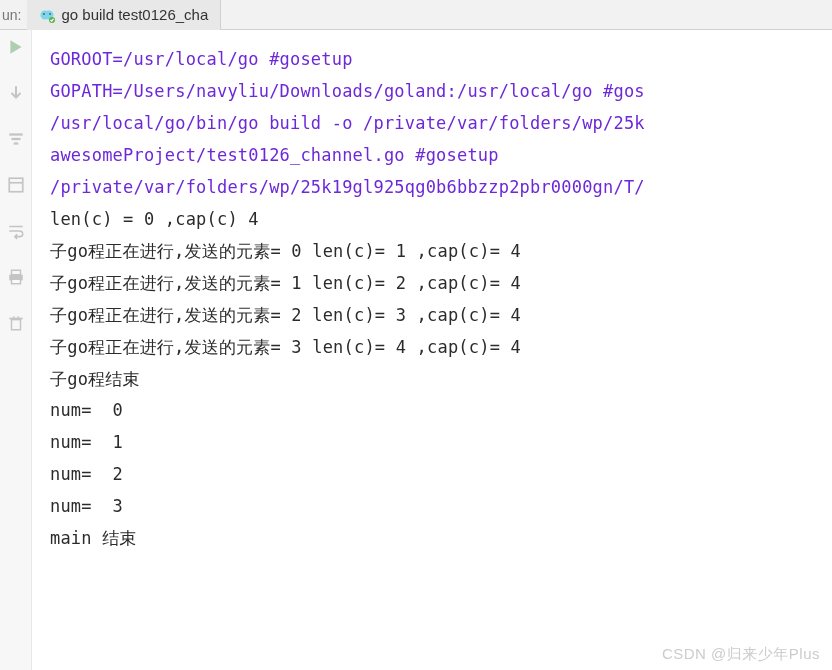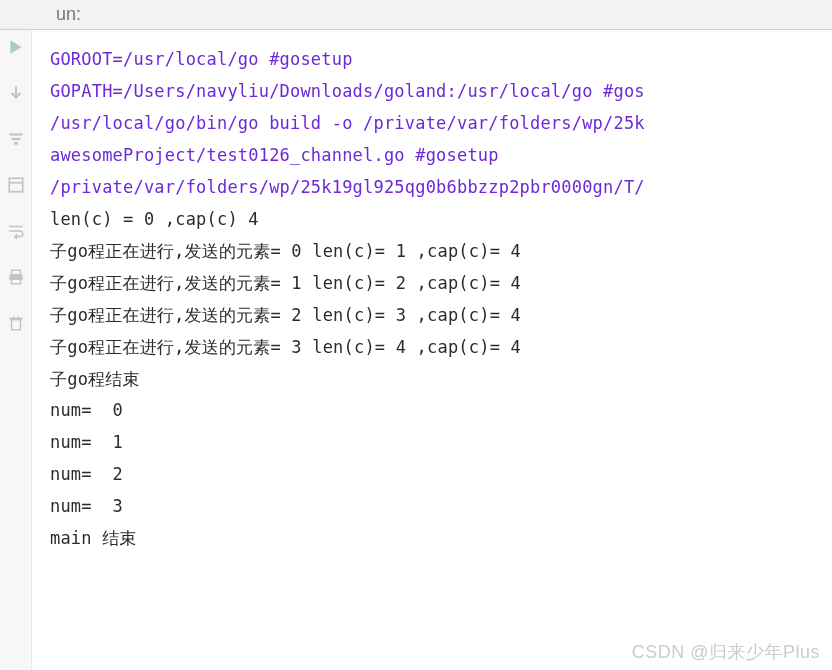--- a/index.html
+++ b/index.html
@@ -18,24 +18,23 @@
     }
     .top-area {
       display: flex;
       height: 30px;
       background: #f2f2f2;
       border-bottom: 1px solid #d0d0d0;
       align-items: center;
     }
     .run-label {
       color: #777;
-      font-size: 18px;
-      padding: 0 6px 0 20px;
+      font-size: 14px;
+      padding: 0 6px 0 2px;
       font-family: -apple-system, sans-serif;
-      margin-left: 36px;
     }
     .tabs {
       display: flex;
       height: 30px;
       align-items: stretch;
       flex: 1;
     }
     .tab {
       display: flex;
       align-items: center;
@@ -94,32 +93,45 @@
       color: #2b2b2b;
       letter-spacing: 0.2px;
     }
     .console .blue {
       color: #6d28d9;
     }
     .watermark {
       position: absolute;
       right: 12px;
       bottom: 6px;
-      font-size: 18px;
+      font-size: 15px;
       color: #ccc;
       font-family: -apple-system, sans-serif;
       letter-spacing: 0.5px;
     }
   </style>
 </head>
 <body>
 
 <div class="top-area">
   <span class="run-label">un:</span>
   <div class="tabs">
+    <div class="tab">
+      <span class="go-icon">
+        <svg viewBox="0 0 16 16">
+            <circle cx="6" cy="8" r="4.5" fill="#7fd5ea"></circle>
+            <circle cx="10" cy="8" r="4.5" fill="#7fd5ea"></circle>
+            <circle cx="5" cy="7" r="0.8" fill="#222"></circle>
+            <circle cx="11" cy="7" r="0.8" fill="#222"></circle>
+            <circle cx="13" cy="13" r="3" fill="#5fb04f"></circle>
+            <path d="M11.5 13 L12.7 14.2 L14.5 11.8" stroke="#fff" stroke-width="1.2" fill="none"></path>
+          </svg>
+      </span>
+      <span>go build test0126_cha</span>
+    </div>
   </div>
 </div>
 
 <div class="main-area">
   <div class="gutter">
     <span class="gutter-icon">
       <svg viewBox="0 0 16 16">
           <path d="M3 2 L13 8 L3 14 Z" fill="#5a9e5d"></path>
         </svg>
     </span>

